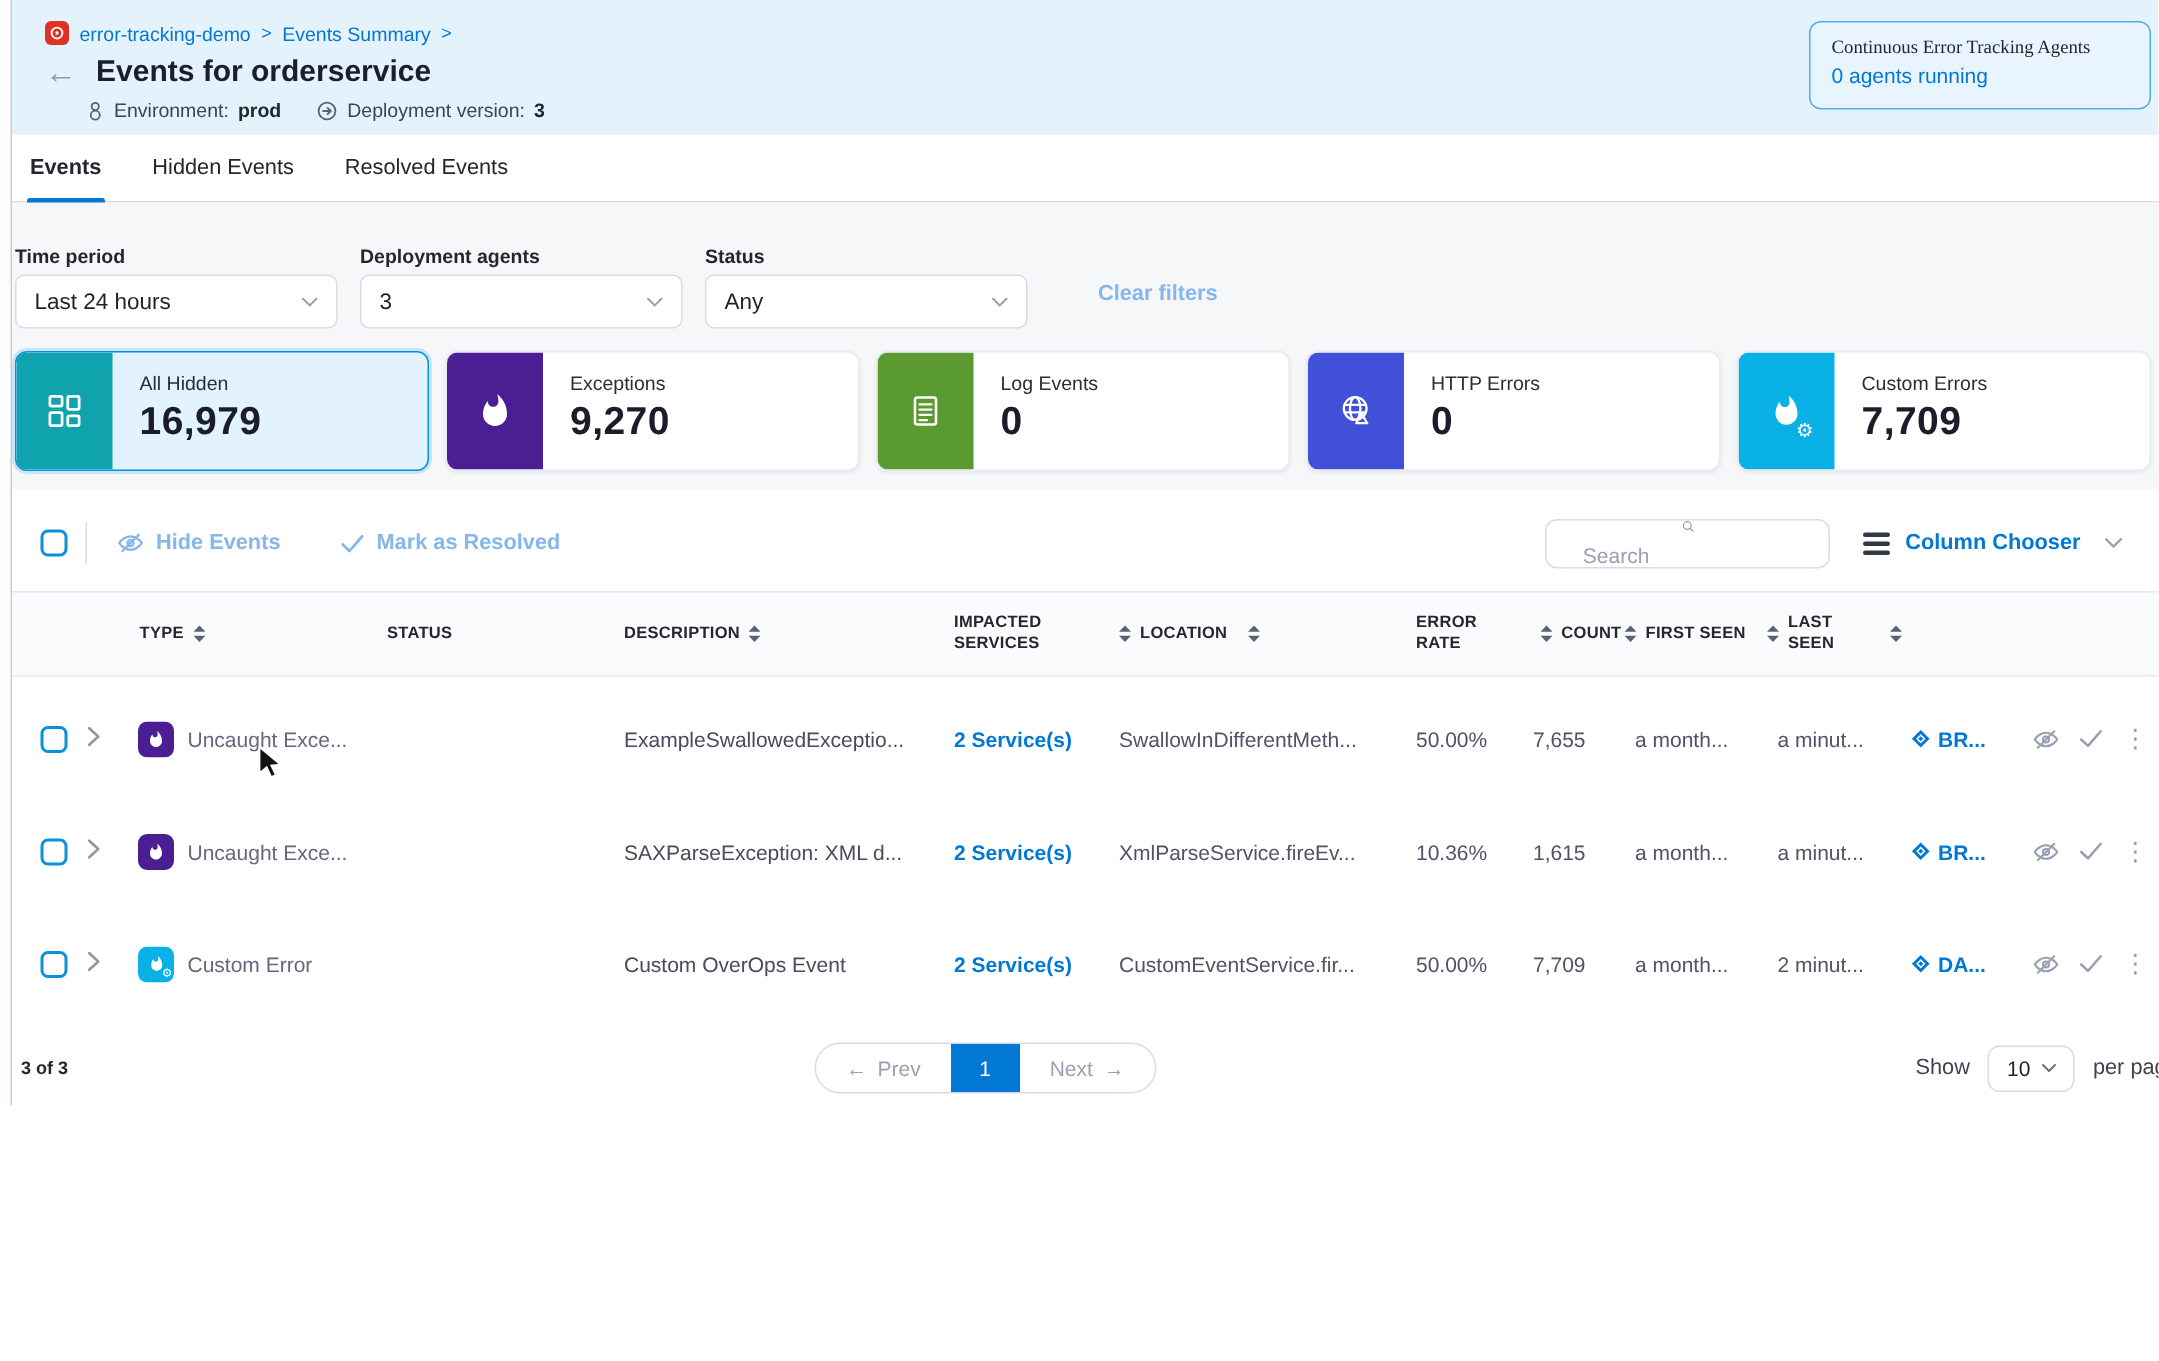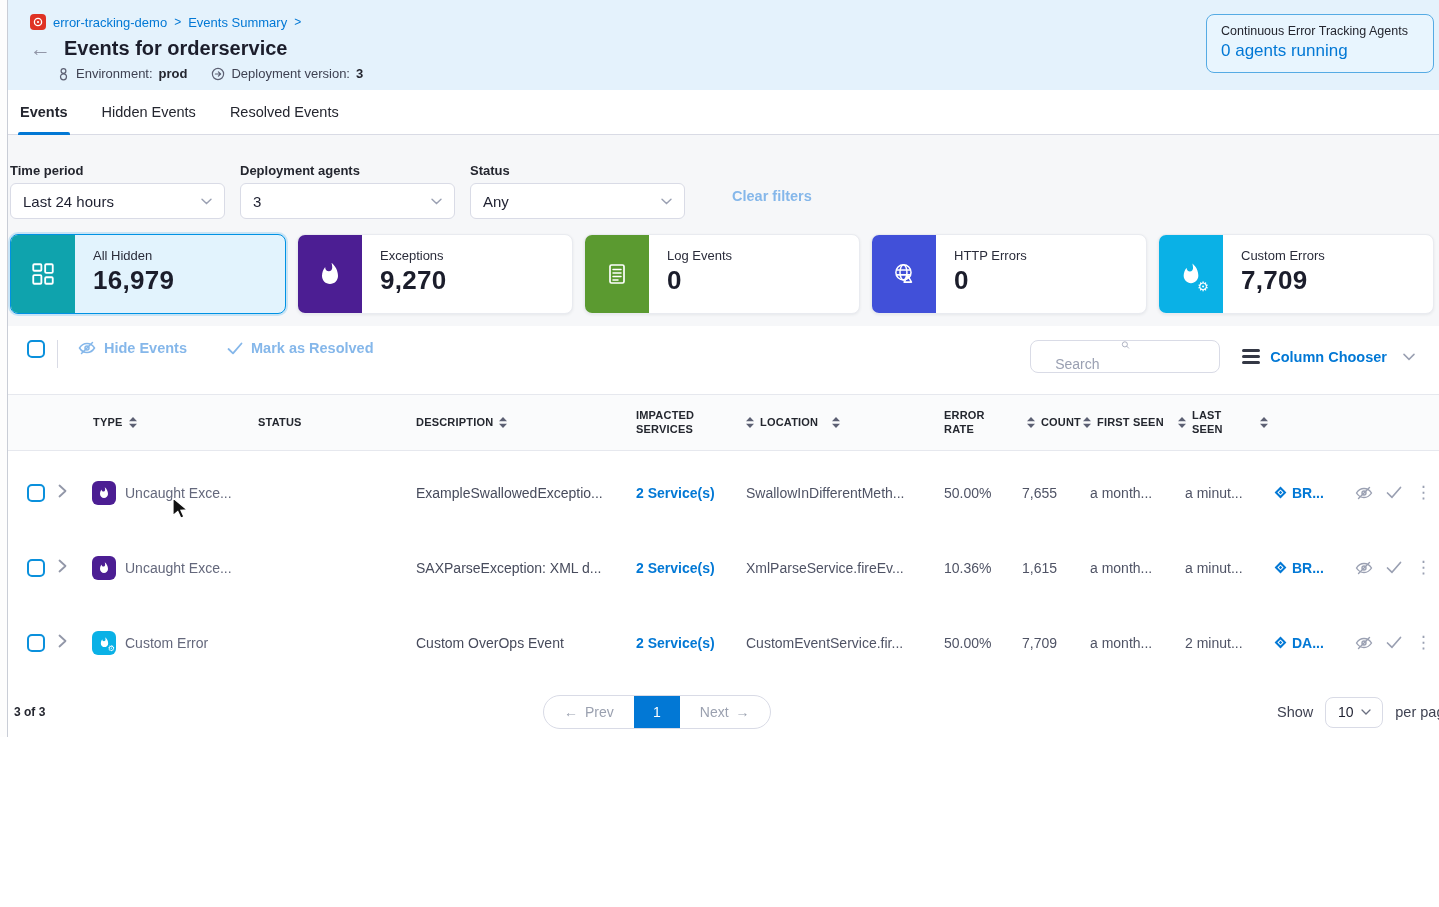--- a/index.html
+++ b/index.html
@@ -20,22 +20,22 @@
   .crumb-sep { color:#0278d5; font-size:12px; }
   .title-row { display:flex; align-items:center; gap:13px; margin-top:7px; }
   .back-arrow { font-size:21px; color:#9297a8; cursor:pointer; line-height:1; }
   .page-title { font-size:20px; font-weight:700; color:#1c1e2c; }
   .meta-row { display:flex; align-items:center; gap:24px; margin-top:6px; margin-left:27px;
     font-size:13px; color:#3f4252; }
   .meta-item { display:flex; align-items:center; gap:6px; }
   .meta-item b { font-weight:700; color:#24262f; }
   .agents-box { position:absolute; right:5px; top:14px; width:228px; height:59px;
     background:#e8f5fe; border:1px solid #55abe4; border-radius:8px; padding:9px 14px; }
-  .agents-title { font-size:12.5px; color:#24262f; }
-  .agents-link { font-size:17px; color:#0278d5; margin-top:3px; cursor:pointer; }
+  .agents-title { font-size:12.5px; color:#24262f;font-family:Liberation Serif, serif; }
+  .agents-link { font-size:14px; color:#0278d5; margin-top:3px; cursor:pointer; }
 
   
   .tabs { height:45px; background:#fff; border-bottom:1px solid #d9dbe5; display:flex;
     align-items:stretch; padding-left:18px; }
   .tab { display:flex; align-items:center; font-size:14.5px; color:#24262f; margin-right:30px;
     position:relative; cursor:pointer; padding:0 2px; }
   .tab.active { font-weight:700; }
   .tab.active::after { content:""; position:absolute; left:0; right:0; bottom:-1px; height:3px;
     background:#0278d5; border-radius:2px 2px 0 0; }
 
@@ -54,21 +54,21 @@
     display:flex; overflow:hidden; box-shadow:0 1px 3px rgba(40,48,70,.08); cursor:pointer; }
   .card.selected { background:#e2f3fd; border:1px solid #0092e4; box-shadow:0 0 0 2px rgba(2,146,228,.18); }
   .card-icon { width:64px; flex:none; display:flex; align-items:center; justify-content:center;
     color:#fff; position:relative; }
   .card-body { padding:13px 0 0 18px; }
   .card-label { font-size:13px; color:#2a2c3a; }
   .card-value { font-size:26px; font-weight:700; color:#1b1d2b; margin-top:2px; letter-spacing:.3px; }
   .gear-glyph { position:absolute; right:14px; bottom:20px; font-size:13px; color:#fff; line-height:1; }
 
   
-  .toolbar { display:flex; align-items:flex-start; margin:14px 0 0 0; height:44px; padding:0 10px 0 27px; }
+  .toolbar { display:flex; align-items:center; margin:14px 0 0 0; height:44px; padding:0 10px 0 27px; }
   .cb { width:18px; height:18px; border:2px solid #0a90dc; border-radius:5px; background:#fff; cursor:pointer; flex:none; }
   .tb-div { width:1px; height:28px; background:#d9dbe5; margin:0 20px 0 12px; }
   .tb-action { display:flex; align-items:center; gap:8px; font-size:14.5px; font-weight:700;
     color:#85b7ea; margin-right:40px; cursor:pointer; }
   .tb-right { margin-left:auto; display:flex; align-items:center; }
   .search-box { width:190px; height:33px; border:1px solid #d9dbe6; border-radius:8px; background:#fff;
     display:flex; align-items:center; padding:0 10px; gap:7px;flex-direction:column; }
   .search-box input { border:none; outline:none; font-size:14px; width:140px; color:#24262f;
     font-family:"Liberation Sans", sans-serif; background:transparent; }
   .search-box input::placeholder { color:#9aa0b2; }

